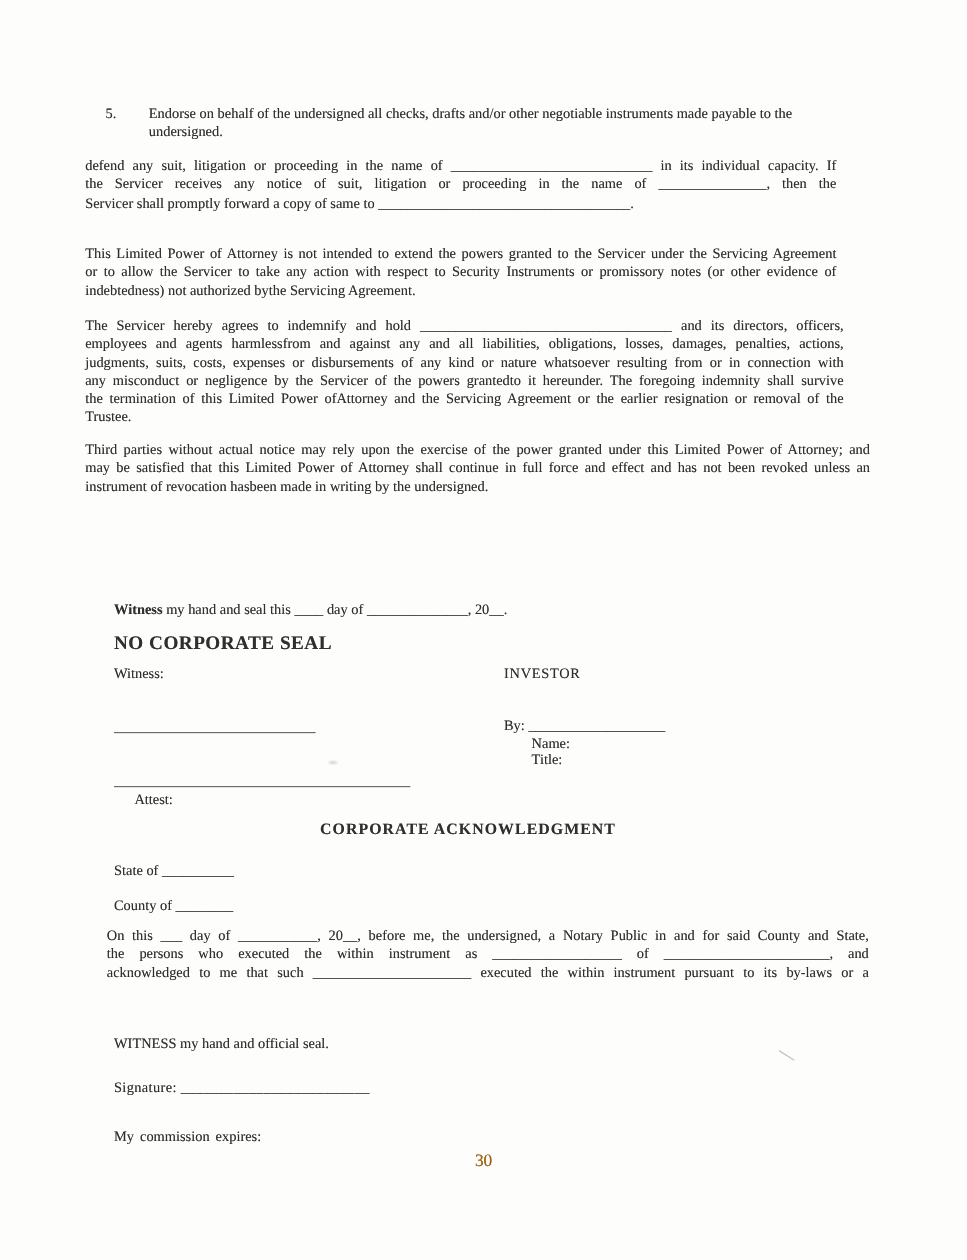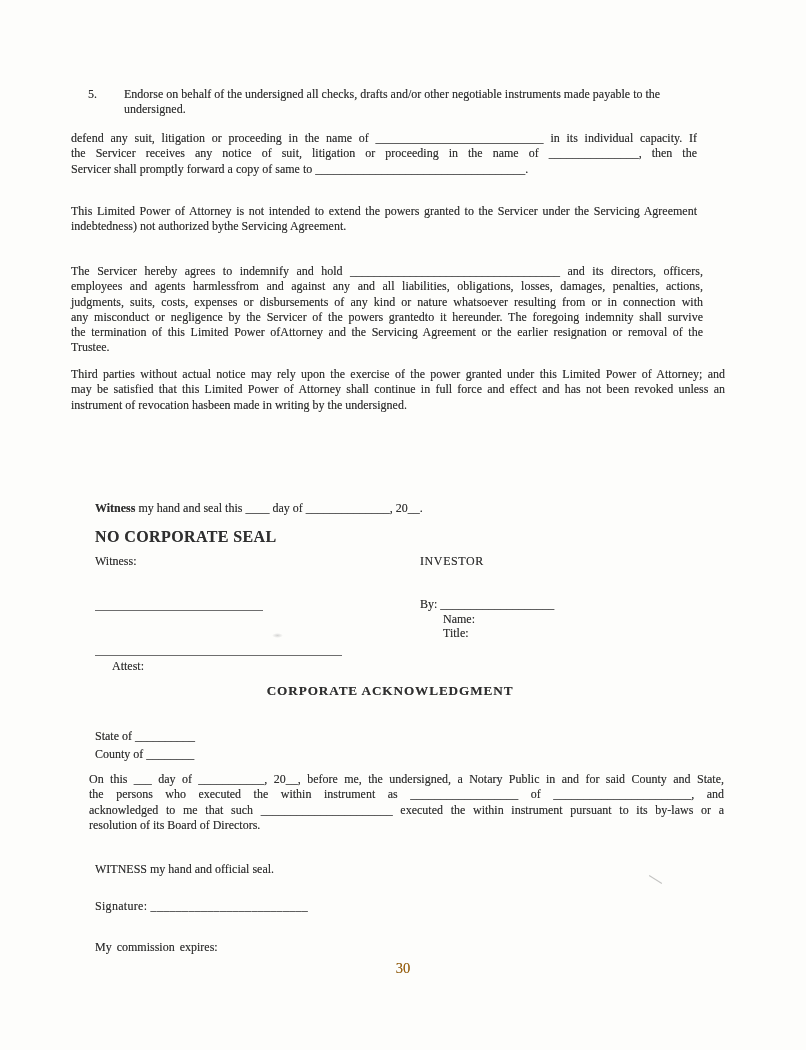--- a/index.html
+++ b/index.html
@@ -45,20 +45,21 @@
   </div>
 
   <div class="abs" style="left:71px; top:131px; width:626px;">
     <div class="ln jl">defend any suit, litigation or proceeding in the name of ____________________________ in its individual capacity. If</div>
     <div class="ln jl">the Servicer receives any notice of suit, litigation or proceeding in the name of _______________, then the</div>
     <div class="ln">Servicer shall promptly forward a copy of same to ___________________________________.</div>
   </div>
 
   <div class="abs" style="left:71px; top:204px; width:626px;">
     <div class="ln jl">This Limited Power of Attorney is not intended to extend  the powers  granted  to the Servicer under the Servicing Agreement</div>
+    <div class="ln jl">or to allow the Servicer to take any action with respect to Security Instruments or promissory notes (or other evidence of</div>
     <div class="ln">indebtedness) not authorized bythe Servicing Agreement.</div>
   </div>
 
   <div class="abs" style="left:71px; top:264px; width:632px;">
     <div class="ln jl">The Servicer hereby agrees to indemnify and hold ___________________________________ and its directors, officers,</div>
     <div class="ln jl">employees and agents harmlessfrom and against any and all liabilities, obligations, losses, damages, penalties, actions,</div>
     <div class="ln jl">judgments, suits, costs, expenses or disbursements of any kind or nature whatsoever resulting from or in connection with</div>
     <div class="ln jl">any misconduct or negligence by the Servicer of the powers grantedto it hereunder. The foregoing indemnity shall survive</div>
     <div class="ln jl">the termination of this Limited Power ofAttorney and the Servicing Agreement or the earlier resignation or removal of the</div>
     <div class="ln">Trustee.</div>
@@ -83,28 +84,27 @@
 
   <div class="abs" style="left:420px; top:597px;">By: ___________________</div>
   <div class="abs" style="left:443px; top:612px;">Name:</div>
   <div class="abs" style="left:443px; top:626px;">Title:</div>
 
   <div class="hrule" style="left:95px; top:655px; width:247px;"></div>
   <div class="abs" style="left:95px; top:659px;margin-left:17px;">Attest:</div>
 
   <div class="abs b ack-title" style="left:60px; top:683px; width:660px;">CORPORATE ACKNOWLEDGMENT</div>
 
-  <div class="abs" style="left:95px; top:718px;margin-top:11px;">State of __________</div>
+  <div class="abs" style="left:95px; top:718px;">State of __________</div>
   <div class="abs" style="left:95px; top:747px;">County of ________</div>
 
   <div class="abs" style="left:89px; top:772px; width:635px;">
     <div class="ln jl">On this ___ day of ___________, 20__, before me, the undersigned, a Notary Public in and for said County and State,</div>
     <div class="ln jl">the persons who executed the within instrument as __________________ of _______________________, and</div>
     <div class="ln jl">acknowledged to me that such ______________________ executed the within instrument pursuant to its by-laws or a</div>
-    <div class="ln">resolution of its Board of Directors.</div>
   </div>
 
   <div class="abs" style="left:95px; top:862px;">WITNESS my hand and official seal.</div>
 
   <div class="abs" style="left:95px; top:899px; letter-spacing:0.3px;">Signature: _________________________</div>
 
   <div class="abs" style="left:95px; top:940px; word-spacing:2px;">My commission expires:</div>
 
   <div class="abs pageno" style="left:0; top:960px; width:806px;">30</div>
 

